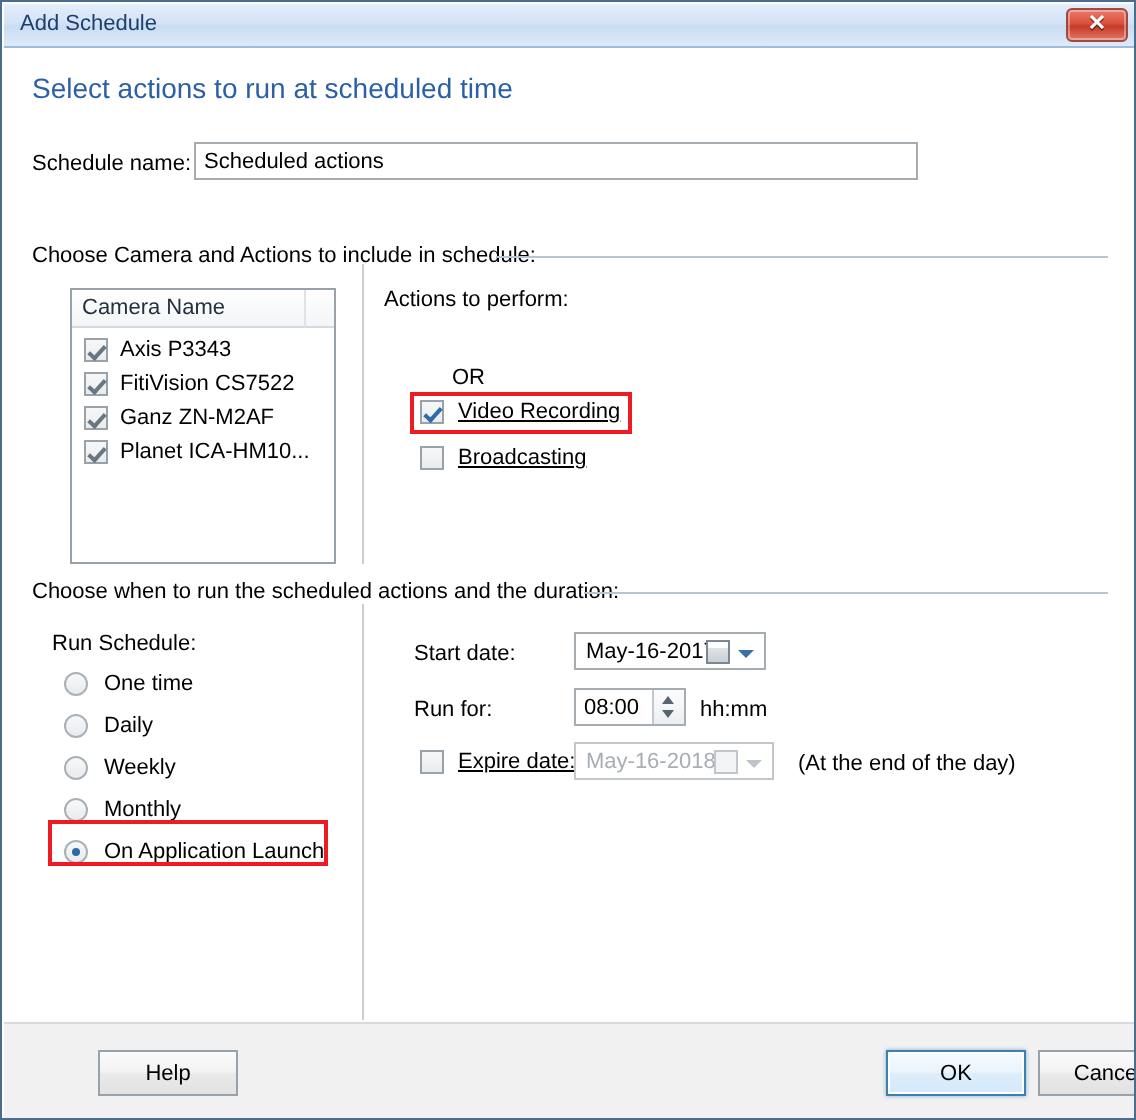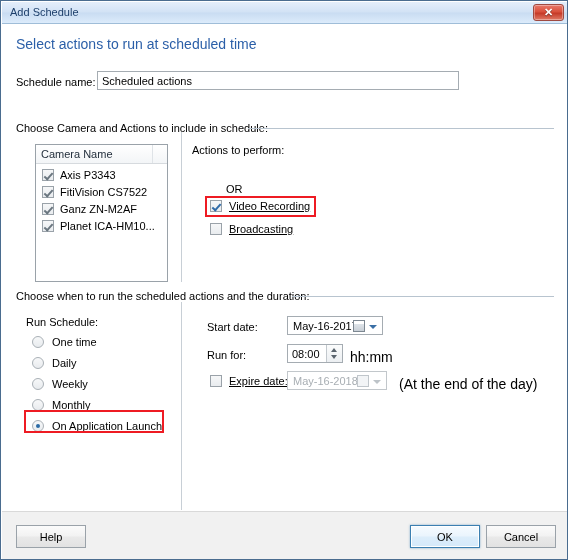--- a/index.html
+++ b/index.html
@@ -314,21 +314,21 @@
     position: absolute;
     left: 4px;
     width: 0; height: 0;
     border-left: 3px solid transparent;
     border-right: 3px solid transparent;
   }
   .spin-up { top: 3px; border-bottom: 4px solid #5a646d; }
   .spin-dn { bottom: 3px; border-top: 4px solid #5a646d; }
   .hint-text {
     position: absolute;
-    font-size: 14px;
+    font-size: 11px;
     white-space: nowrap;
     text-align: right;
   }
   
   .footer {
     position: absolute;
     left: 0; bottom: 0;
     width: 566px; height: 49px;
     background: #f1f1f1;
     border-top: 1px solid #d9d9d9;
@@ -340,20 +340,21 @@
     height: 23px;
     border: 1px solid #9aa2a9;
     border-radius: 0;
     background: linear-gradient(to bottom, #fbfbfb 0%, #f2f2f2 48%, #e9e9e9 52%, #e2e2e2 100%);
     box-sizing: border-box;
     font-family: "Liberation Sans", sans-serif;
     font-size: 11px;
     color: #000000;
     cursor: pointer;
     padding: 0;
+    margin-left: 33px;
   }
   .btn.default {
     border: 1px solid #3c7fb1;
     box-shadow: inset 0 0 0 1px #ffffff, 0 0 2px rgba(60,127,177,0.6);
     background: linear-gradient(to bottom, #f6fbff 0%, #eaf4fd 48%, #dcedfb 52%, #d5e9fa 100%);
   }
   .btn-help   { left: 14px;  width: 70px; }
   .btn-ok     { left: 408px; width: 70px; }
   .btn-cancel { left: 484px; width: 70px; }
 </style>

